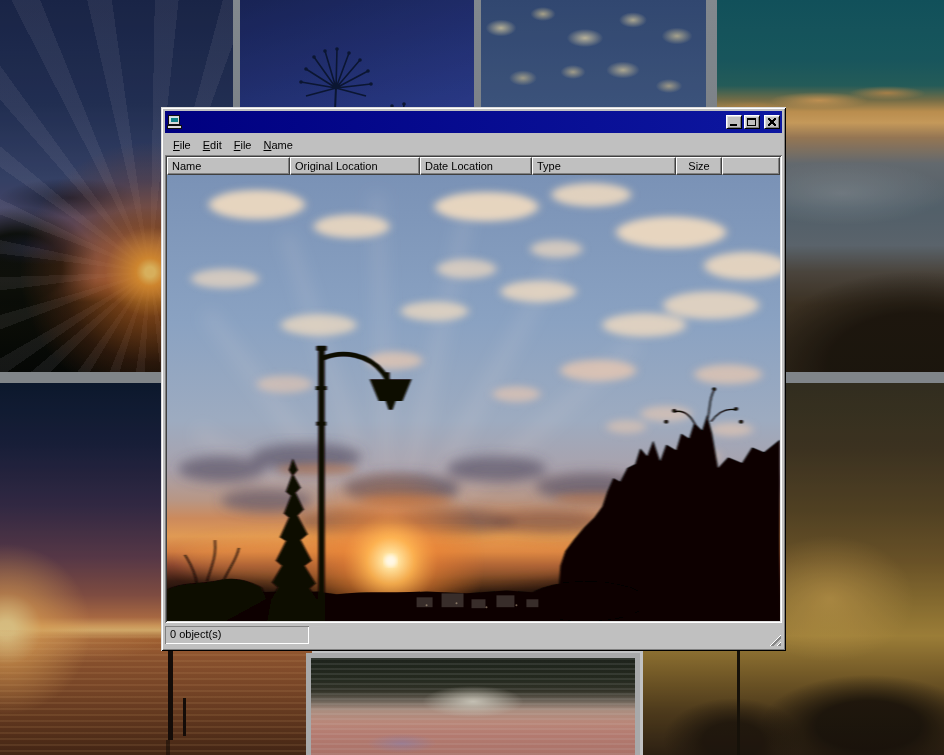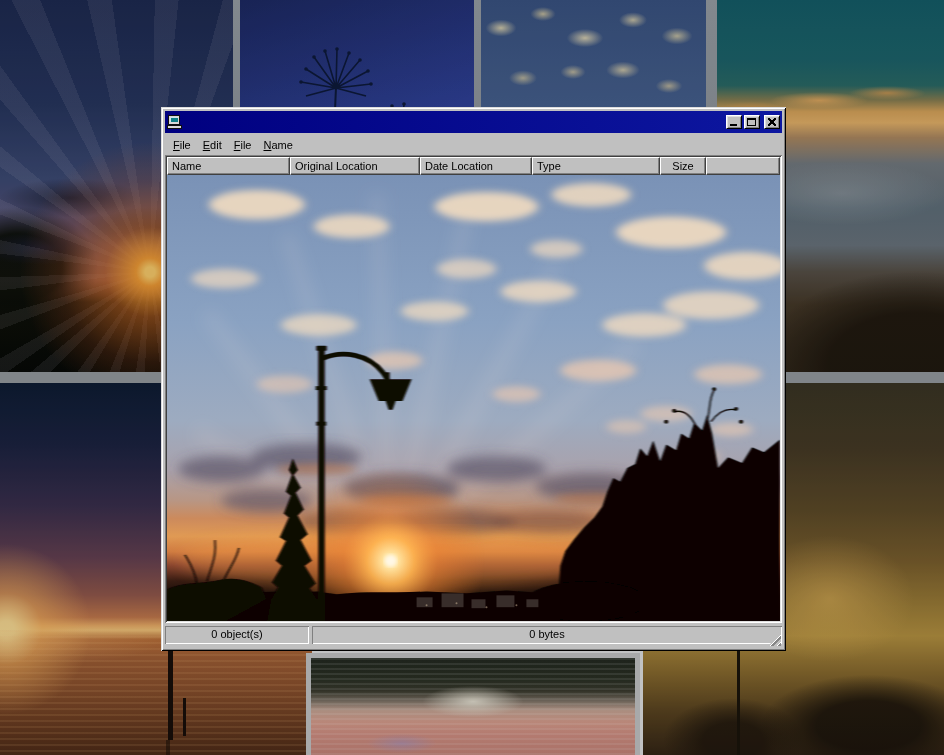--- a/index.html
+++ b/index.html
@@ -95,27 +95,27 @@
     linear-gradient(-45deg,rgba(0,0,0,0) 40%,#000 40% 60%,rgba(0,0,0,0) 60%);}
   .menubar{flex:0 0 19px;display:flex;align-items:center;padding:2px 2px 1px;}
   .menu-item{display:inline-block;font-size:11px;color:#000;padding:1px 6px;}
   .menu-item::first-letter{text-decoration:underline;}
   .listview{flex:1;min-height:0;display:flex;flex-direction:column;padding:2px;
     box-shadow:inset 1px 1px 0 #808080,inset -1px -1px 0 #fff,inset 2px 2px 0 #404040,inset -2px -2px 0 #dfdfdf;}
   .cols{flex:0 0 18px;display:flex;height:18px;}
   .col{background:#c0c0c0;border:1px solid;border-color:#fff #404040 #404040 #fff;
     box-shadow:inset -1px -1px 0 #808080;font-size:11px;color:#000;padding:2px 4px 0;box-sizing:border-box;
     white-space:nowrap;overflow:hidden;}
-  .col.c0{width:123px}.col.c1{width:130px}.col.c2{width:112px}.col.c3{width:128px}
+  .col.c0{width:123px}.col.c1{width:130px}.col.c2{width:112px}.col.c3{width:144px}
   .col.c4{width:46px;text-align:center}.col.c5{flex:1}
   .content{flex:1;position:relative;overflow:hidden;background:#000;}
   .content svg{position:absolute;inset:0;width:100%;height:100%;display:block;}
   .statusbar{flex:0 0 21px;display:flex;gap:3px;padding-top:3px;position:relative;}
   .spanel{height:18px;box-sizing:border-box;font-size:11px;color:#000;padding:2px 5px 0;
-    box-shadow:inset 1px 1px 0 #808080,inset -1px -1px 0 #fff;white-space:nowrap;overflow:hidden;text-align:center;}
+    box-shadow:inset 1px 1px 0 #808080,inset -1px -1px 0 #fff;white-space:nowrap;overflow:hidden;}
   .s1{width:144px;}.s2{flex:1;}
   .grip{position:absolute;right:1px;bottom:1px;width:13px;height:13px;
     clip-path:polygon(100% 0,100% 100%,0 100%);
     background:repeating-linear-gradient(135deg,#fff 0 1px,#868686 1px 3px,#c0c0c0 3px 5px);}
 </style>
 </head>
 <body>
 
 <div class="stage">
 
@@ -359,17 +359,16 @@
               <circle cx="290" cy="434" r="1"></circle>
             <circle cx="320" cy="438" r="1"></circle>
               <circle cx="350" cy="436" r="1"></circle>
           </g>
         </svg>
       </div>
     </div>
 
     <div class="statusbar">
       <div class="spanel s1">0 object(s)</div>
-      <div class="spanel s2">0 bytes</div>
       <div class="grip"></div>
     </div>
   </div>
 </div>
 
 </body></html>

